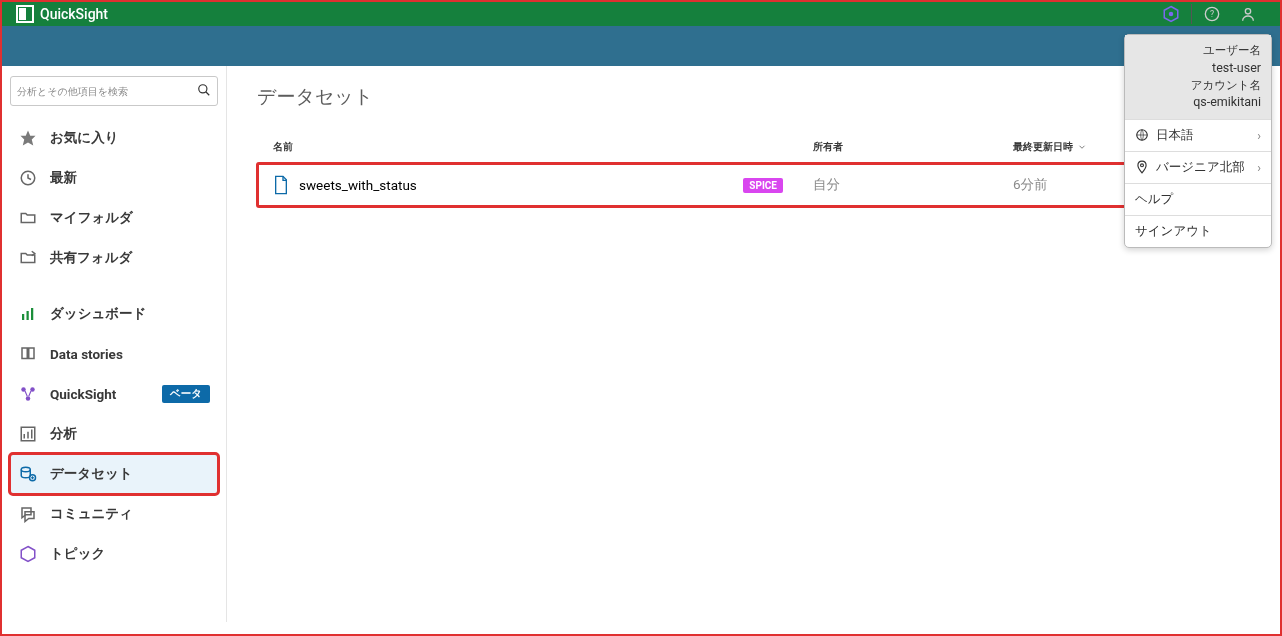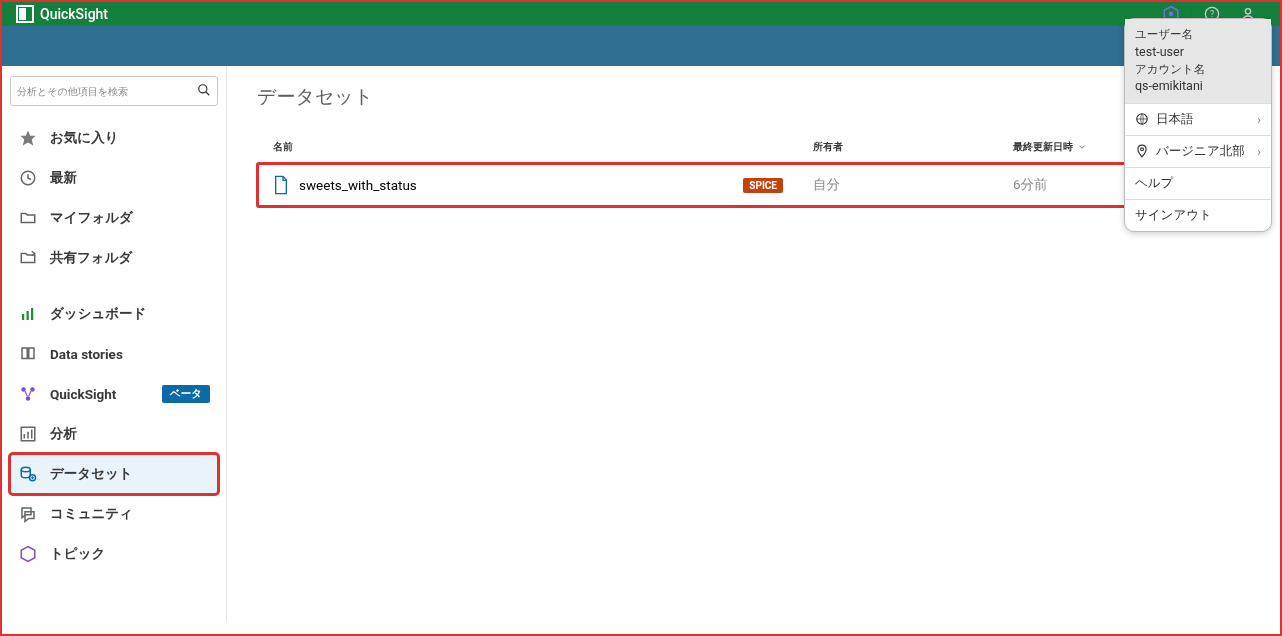--- a/index.html
+++ b/index.html
@@ -39,24 +39,24 @@
 
 .table { width: 100%; }
 .thead { display: flex; padding: 8px 16px; font-size: 10px; font-weight: 700; color: #393939; border-bottom: 1px solid #eee; }
 .col-name { flex: 0 0 540px; }
 .col-owner { flex: 0 0 200px; }
 .col-updated { flex: 1; display: flex; align-items:center; gap:4px; }
 
 .row { display: flex; align-items: center; padding: 12px 16px; font-size: 13.5px; }
 .row .col-name { display: flex; align-items: center; gap: 10px; }
 .file-icon { width: 16px; height: 20px; color:#0d6aa8; }
-.spice-tag { background: #c2410c; color: #fff; font-size: 10px; font-weight: 700; padding: 2px 6px; border-radius: 2px; margin-right: 30px; }
+.spice-tag { background: #d946ef; color: #fff; font-size: 10px; font-weight: 700; padding: 2px 6px; border-radius: 2px; margin-right: 30px; }
 .muted { color: #8a8a8a; }
 
-.dropdown { position: absolute; top: 16px; right: 8px; width: 148px; background: #fff; border: 1px solid #bbb; border-radius: 10px; box-shadow: 0 2px 6px rgba(0,0,0,.18); z-index: 20; font-size: 12.5px; }
+.dropdown { position: absolute; top: 32px; right: 8px; width: 148px; background: #fff; border: 1px solid #bbb; border-radius: 5px; box-shadow: 0 2px 6px rgba(0,0,0,.18); z-index: 20; font-size: 12.5px; text-align: right; }
 .dd-header { background: #e6e6e6; padding: 7px 10px; color: #333; line-height: 1.45; }
 .dd-header .lbl { font-size: 11.5px; }
 .dd-item { display: flex; align-items: center; gap: 7px; padding: 7px 10px; border-top: 1px solid #ddd; cursor: pointer; color: #333; }
 .dd-item-icon { width: 14px; height: 14px; flex-shrink: 0; }
 .dd-chevron { margin-left: auto; color: #888; }
 .row-highlight { outline: 3px solid #e03030; outline-offset: -2px; }
 .row-wrap { border-radius:2px; }
 
 </style>
 </head>

